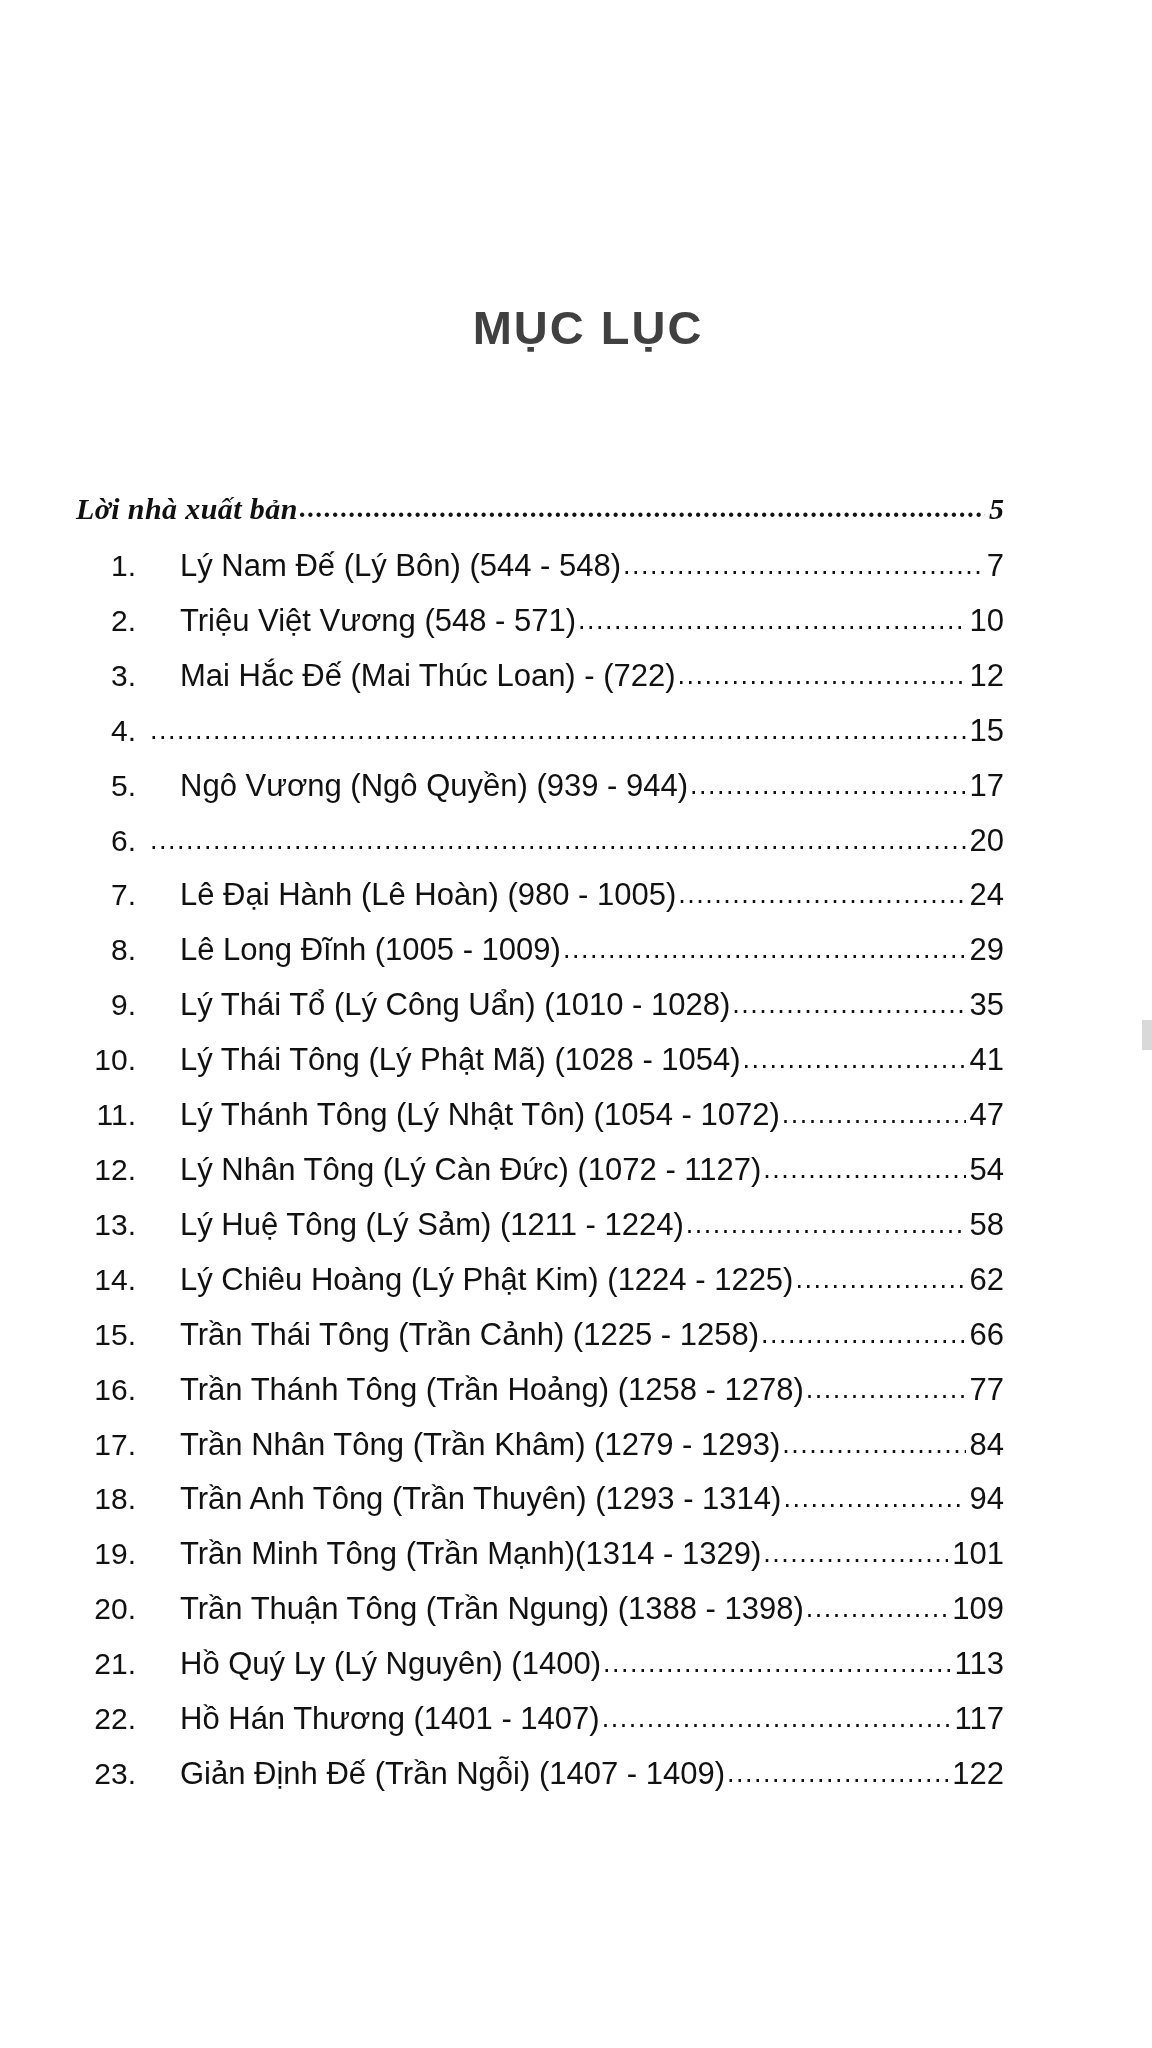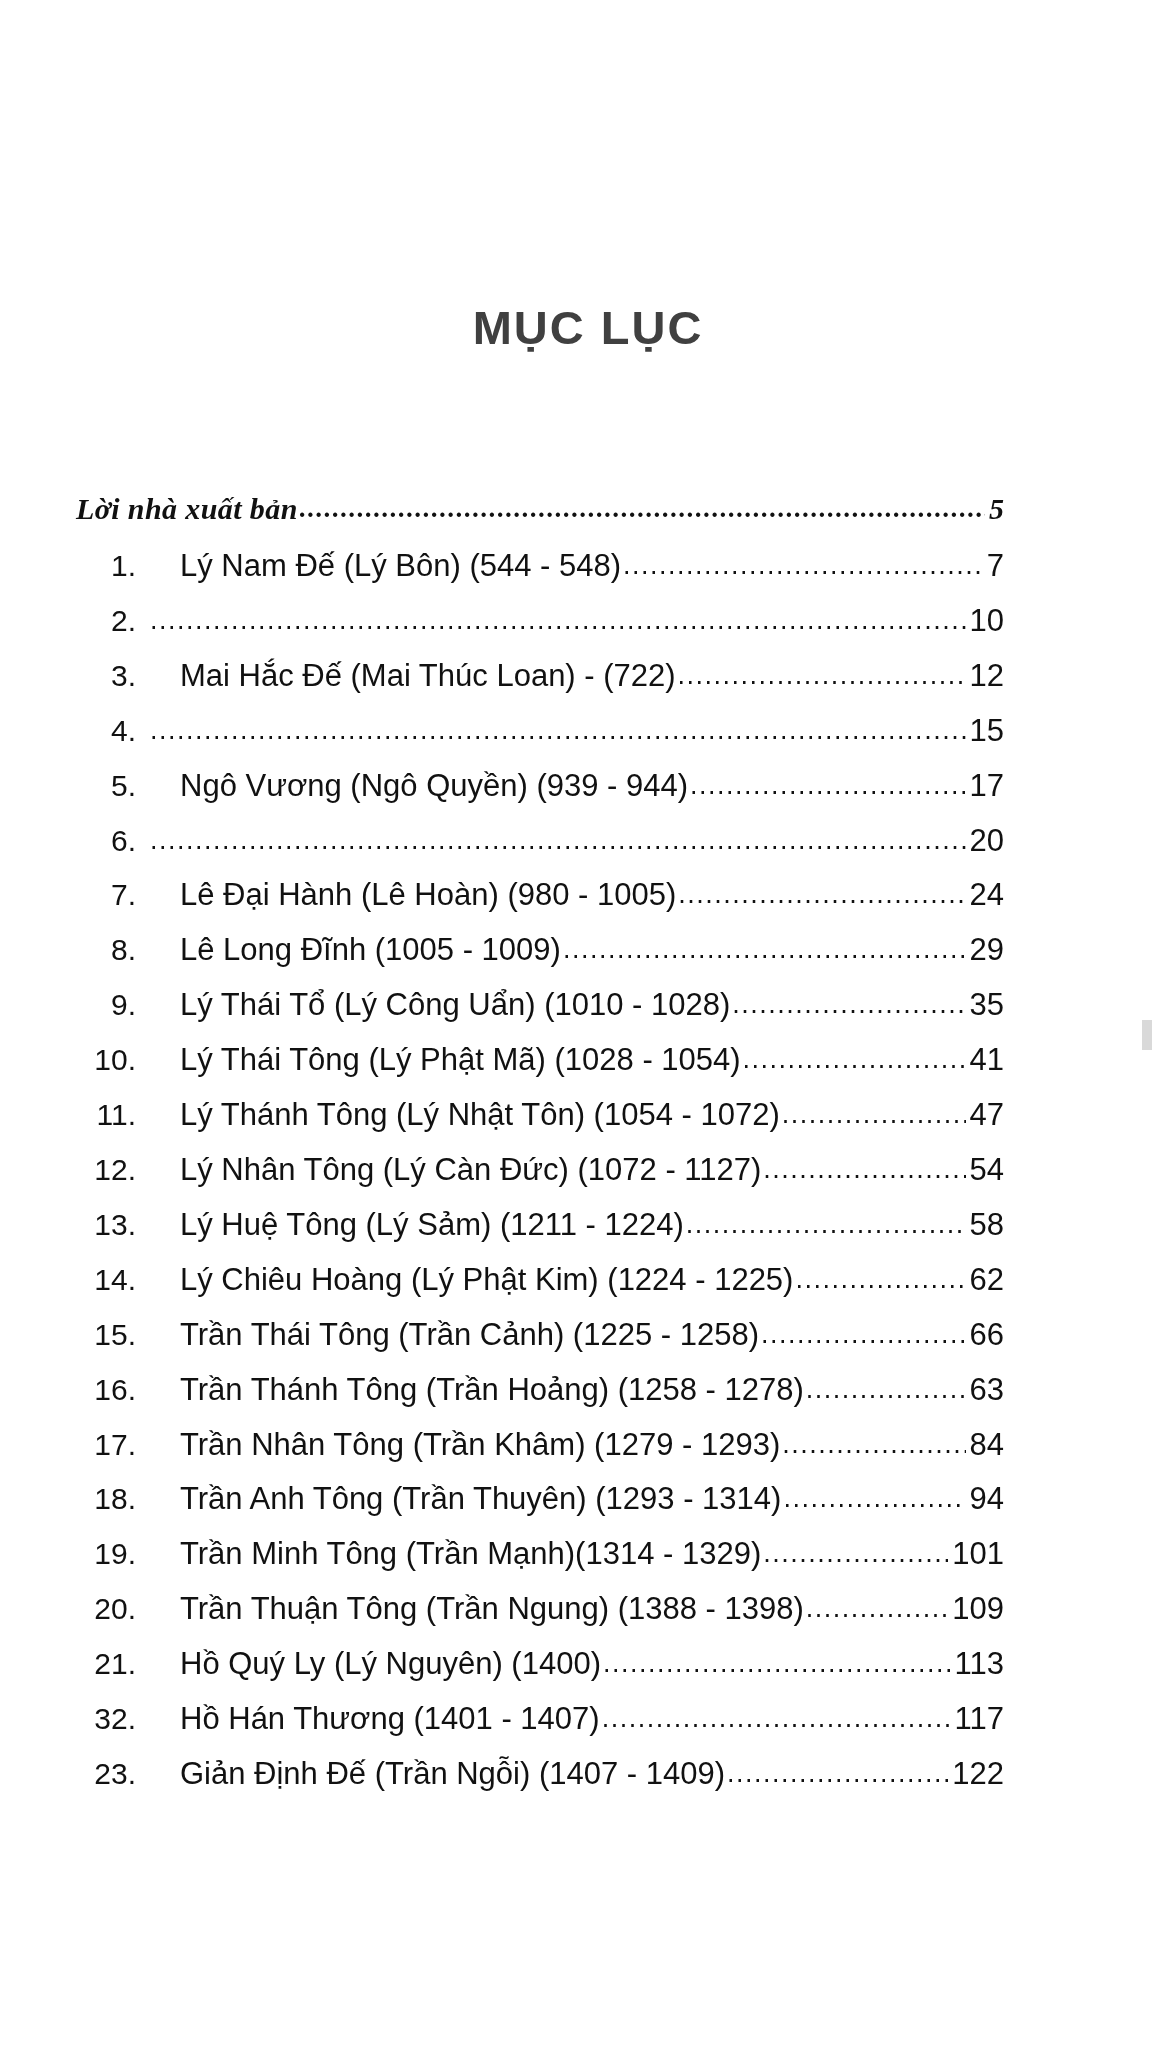--- a/index.html
+++ b/index.html
@@ -119,20 +119,21 @@
 
     <div class="row">
       <span class="num">1.</span>
       <span class="label">Lý Nam Đế (Lý Bôn) (544 - 548)</span>
       <span class="dots">....................................................................................................................</span>
       <span class="page-num">7</span>
     </div>
 
     <div class="row">
       <span class="num">2.</span>
+      <span class="label">Triệu Việt Vương  (548 - 571)</span>
       <span class="dots">....................................................................................................................</span>
       <span class="page-num">10</span>
     </div>
 
     <div class="row">
       <span class="num">3.</span>
       <span class="label">Mai Hắc Đế  (Mai Thúc Loan) - (722)</span>
       <span class="dots">....................................................................................................................</span>
       <span class="page-num">12</span>
     </div>
@@ -216,21 +217,21 @@
       <span class="num">15.</span>
       <span class="label">Trần Thái Tông (Trần Cảnh) (1225 - 1258)</span>
       <span class="dots">....................................................................................................................</span>
       <span class="page-num">66</span>
     </div>
 
     <div class="row">
       <span class="num">16.</span>
       <span class="label">Trần Thánh Tông (Trần Hoảng) (1258 - 1278)</span>
       <span class="dots">....................................................................................................................</span>
-      <span class="page-num">63</span>
+      <span class="page-num">77</span>
     </div>
 
     <div class="row">
       <span class="num">17.</span>
       <span class="label">Trần Nhân Tông (Trần Khâm) (1279 - 1293)</span>
       <span class="dots">....................................................................................................................</span>
       <span class="page-num">84</span>
     </div>
 
     <div class="row">
@@ -255,21 +256,21 @@
     </div>
 
     <div class="row">
       <span class="num">21.</span>
       <span class="label">Hồ Quý Ly (Lý Nguyên) (1400)</span>
       <span class="dots">....................................................................................................................</span>
       <span class="page-num">113</span>
     </div>
 
     <div class="row">
-      <span class="num">32.</span>
+      <span class="num">22.</span>
       <span class="label">Hồ Hán Thương (1401 - 1407)</span>
       <span class="dots">....................................................................................................................</span>
       <span class="page-num">117</span>
     </div>
 
     <div class="row">
       <span class="num">23.</span>
       <span class="label">Giản Định Đế (Trần Ngỗi) (1407 - 1409)</span>
       <span class="dots">....................................................................................................................</span>
       <span class="page-num">122</span>

